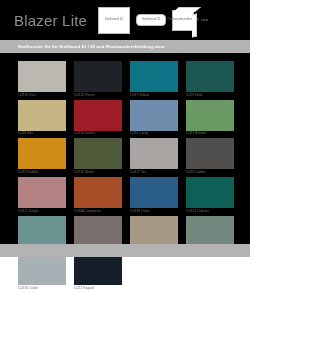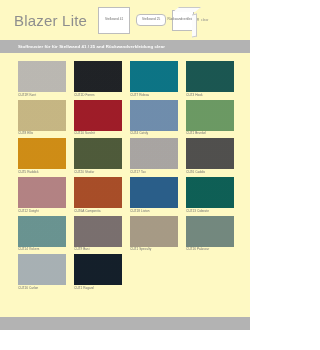--- a/index.html
+++ b/index.html
@@ -9,23 +9,23 @@
   body {
     width: 250px;
     height: 350px;
     background: #ffffff;
     font-family: "Liberation Sans", sans-serif;
     overflow: hidden;
     position: relative;
   }
   .sheet {
     width: 250px;
-    height: 330px;
-    position: relative;
-    background: #fef9c3;
+    height: 257px;
+    position: relative;
+    background: #000000;
     box-sizing: border-box;
   }
 
   
   .header {
     height: 40px;
     position: relative;
     display: flex;
     align-items: center;
     padding: 0 4px 0 14px;

